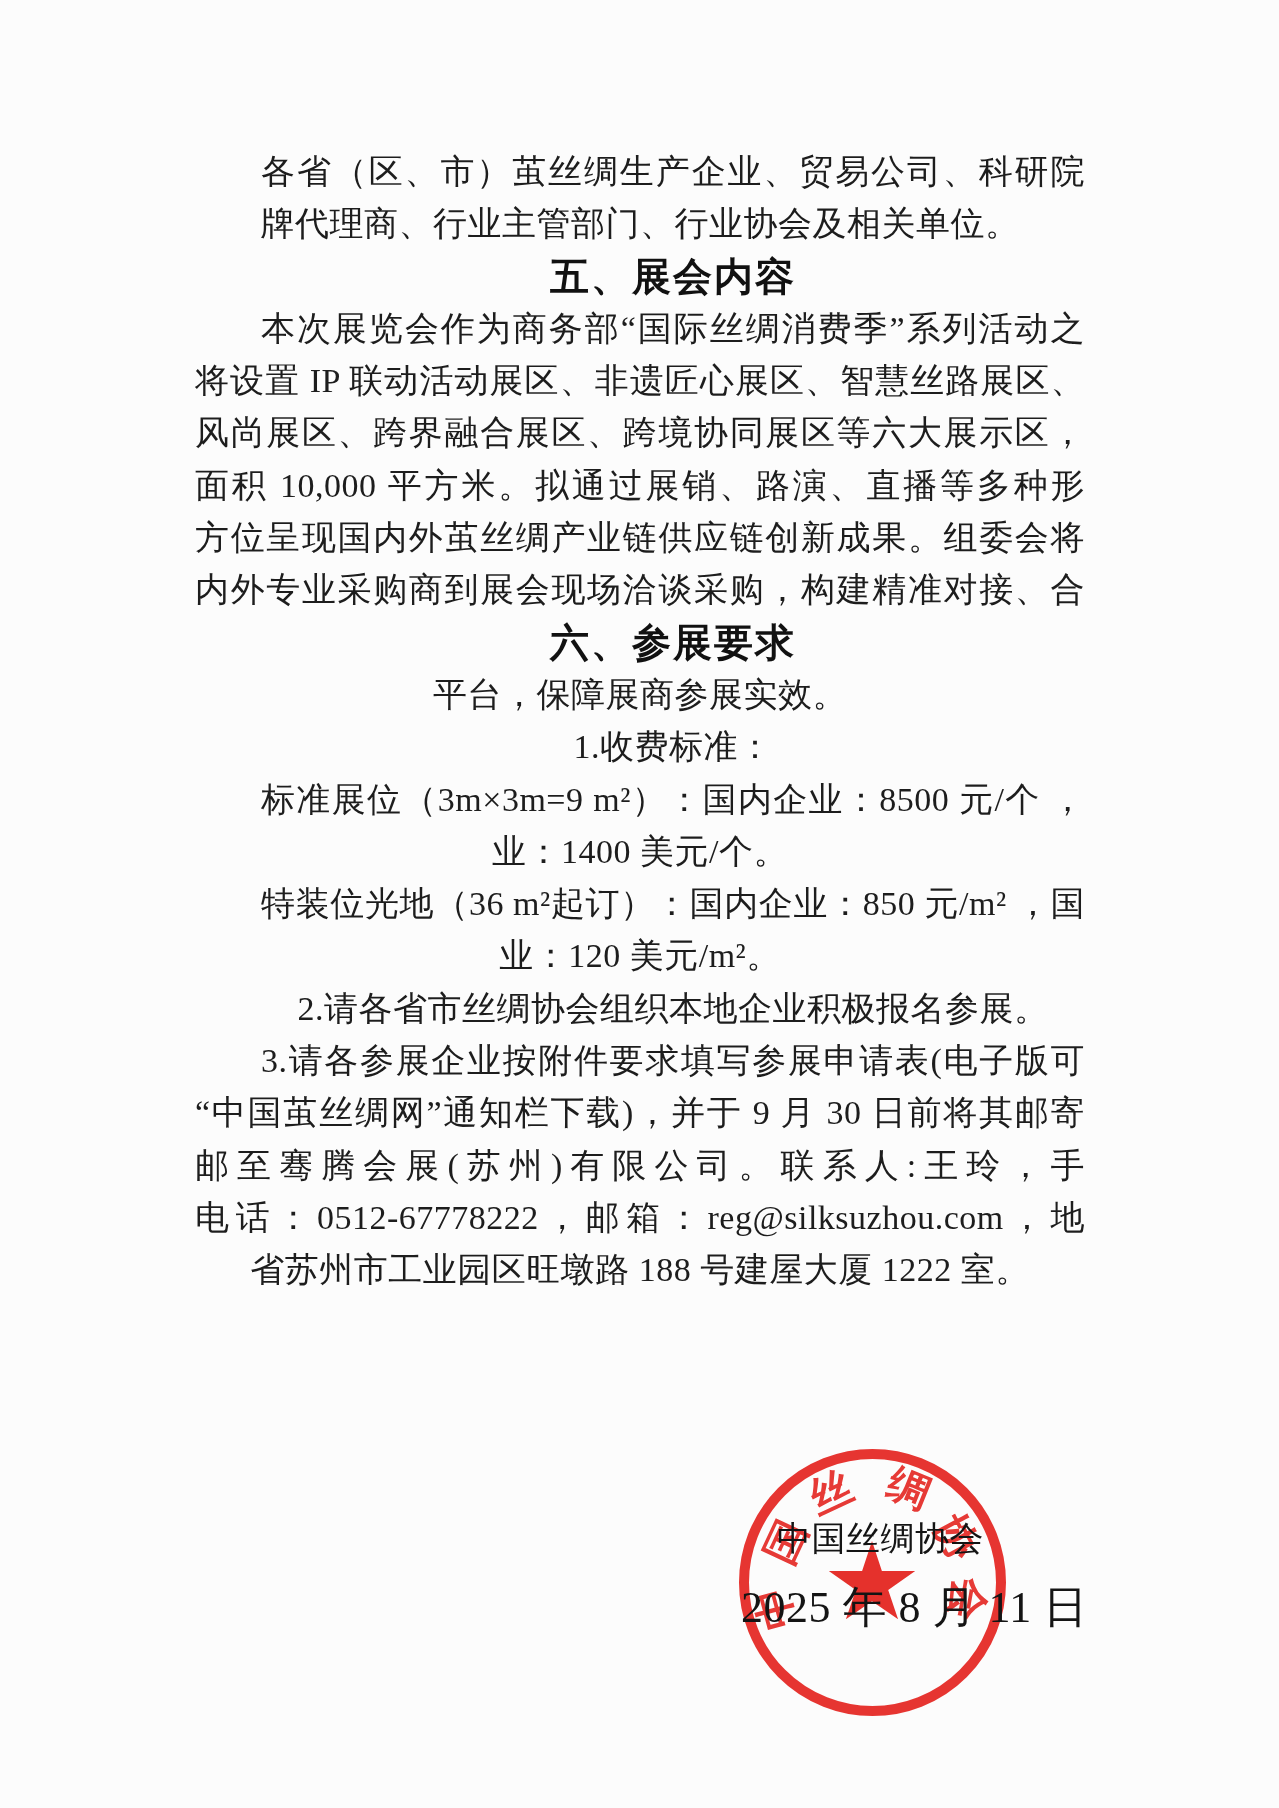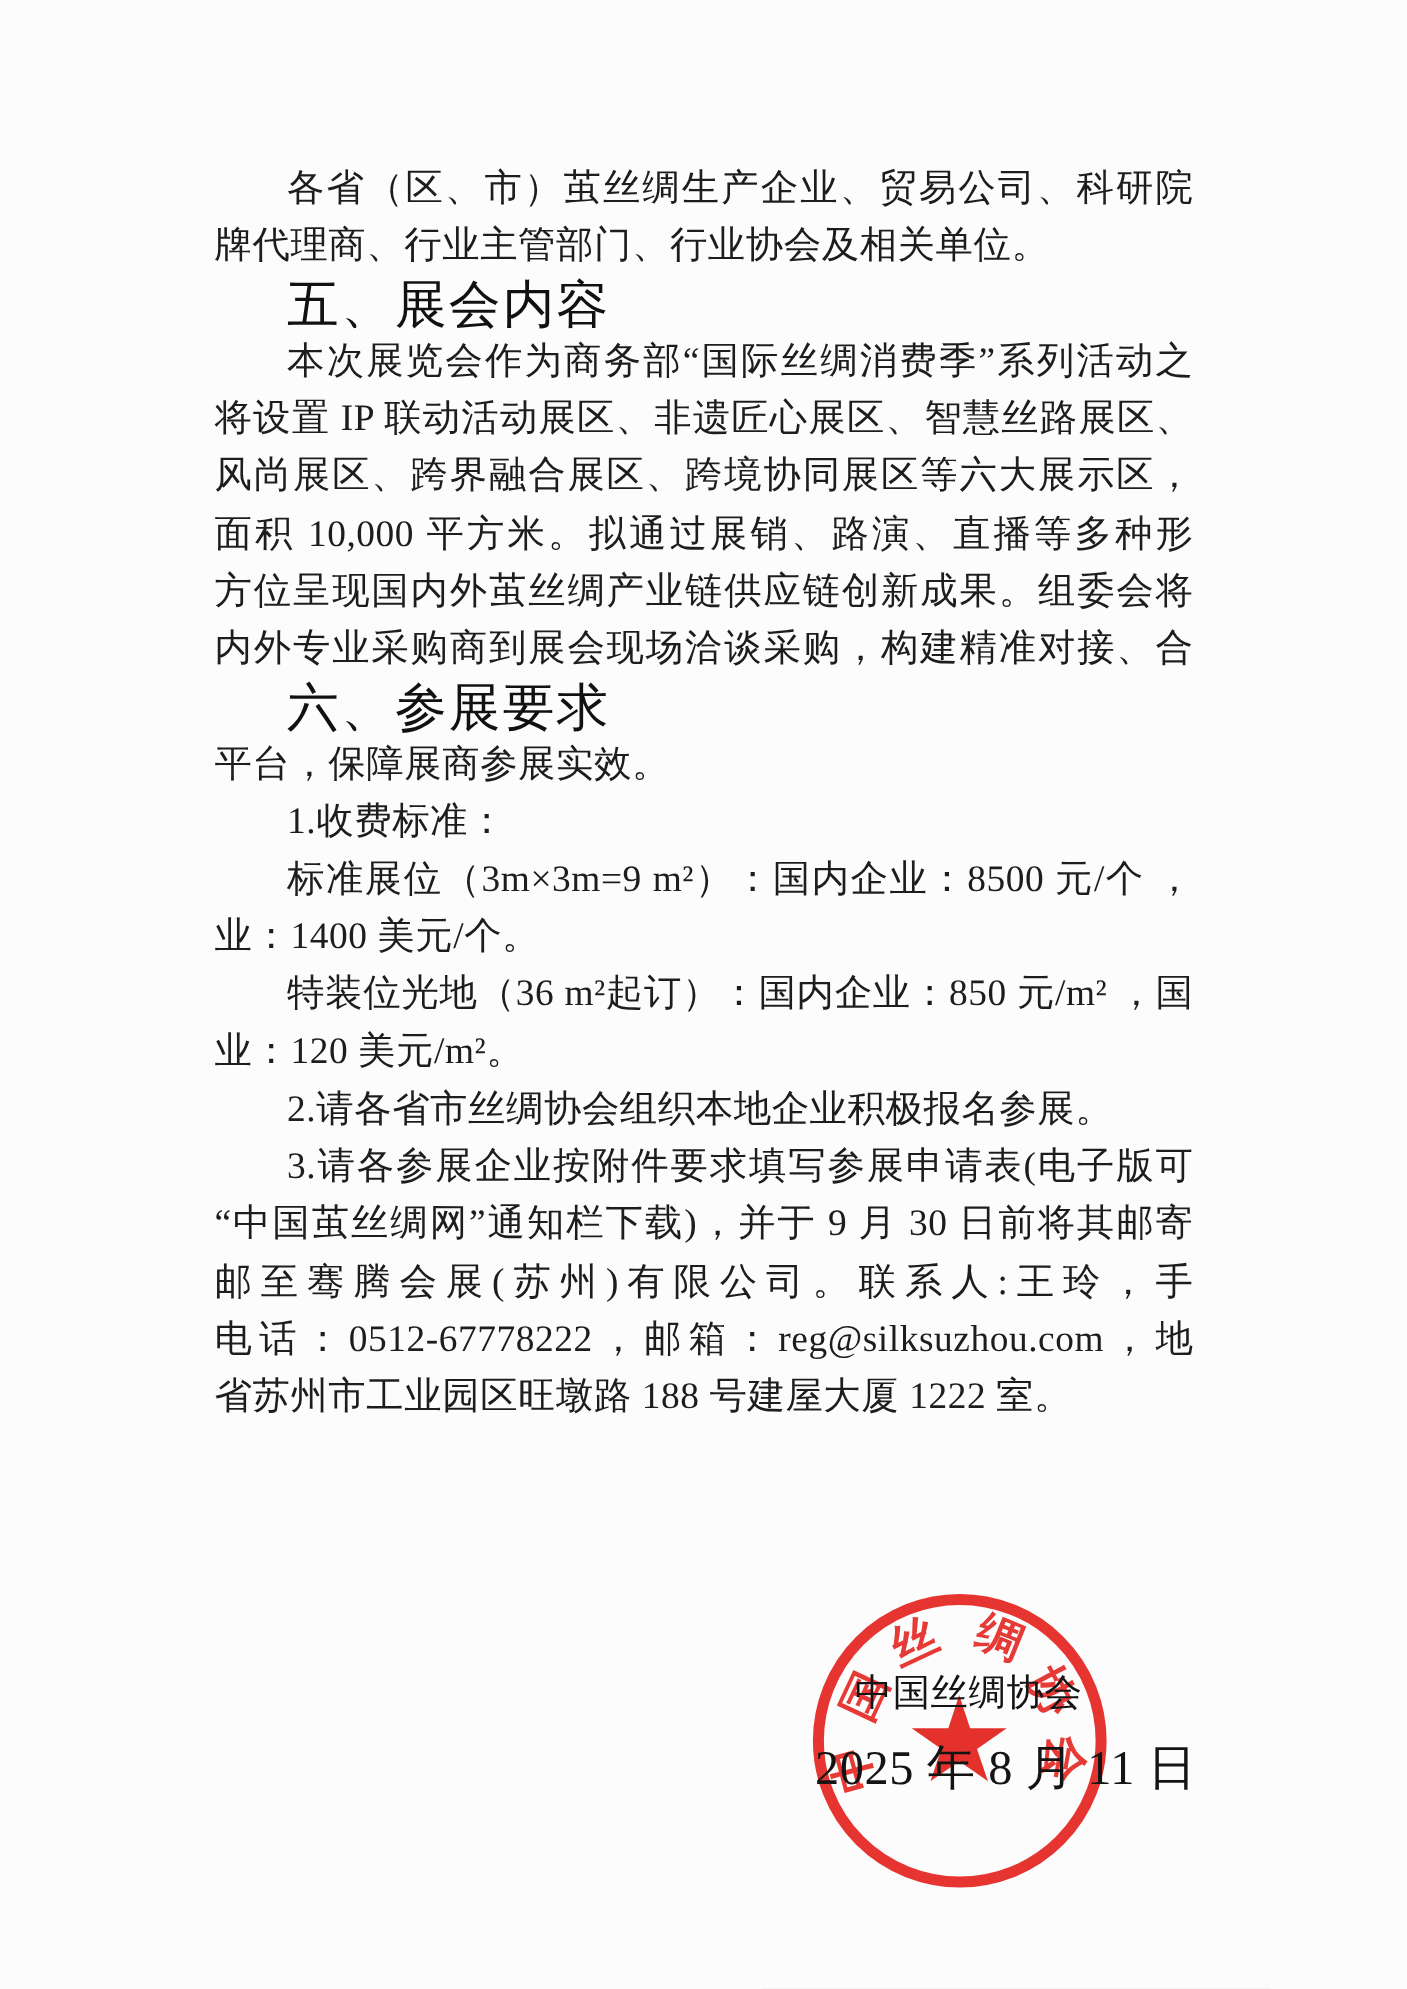--- a/index.html
+++ b/index.html
@@ -16,32 +16,33 @@
     position:absolute;
     left:195px; top:146px;
     width:890px;
   }
   .ln {
     font-size:34px;
     line-height:52.3px;
     height:52.3px;
     white-space:nowrap;
     letter-spacing:0.5px;
+    text-align:center;
   }
   .ln.fill {
     white-space:normal;
     text-align:justify;
     text-align-last:justify;
     overflow:hidden;
   }
   .ln.indent { padding-left:66px; }
   .ln.heading {
     font-family:"Liberation Sans","DejaVu Sans",sans-serif;
-    font-weight:normal;
-    font-size:47px;
+    font-weight:bold;
+    font-size:39px;
     letter-spacing:2px;
     color:#111;
   }
   .ln.spacer { height:52.3px; }
 
   
   .seal-ring {
     position:absolute;
     left:739px; top:1449px;
     width:247px; height:247px;

